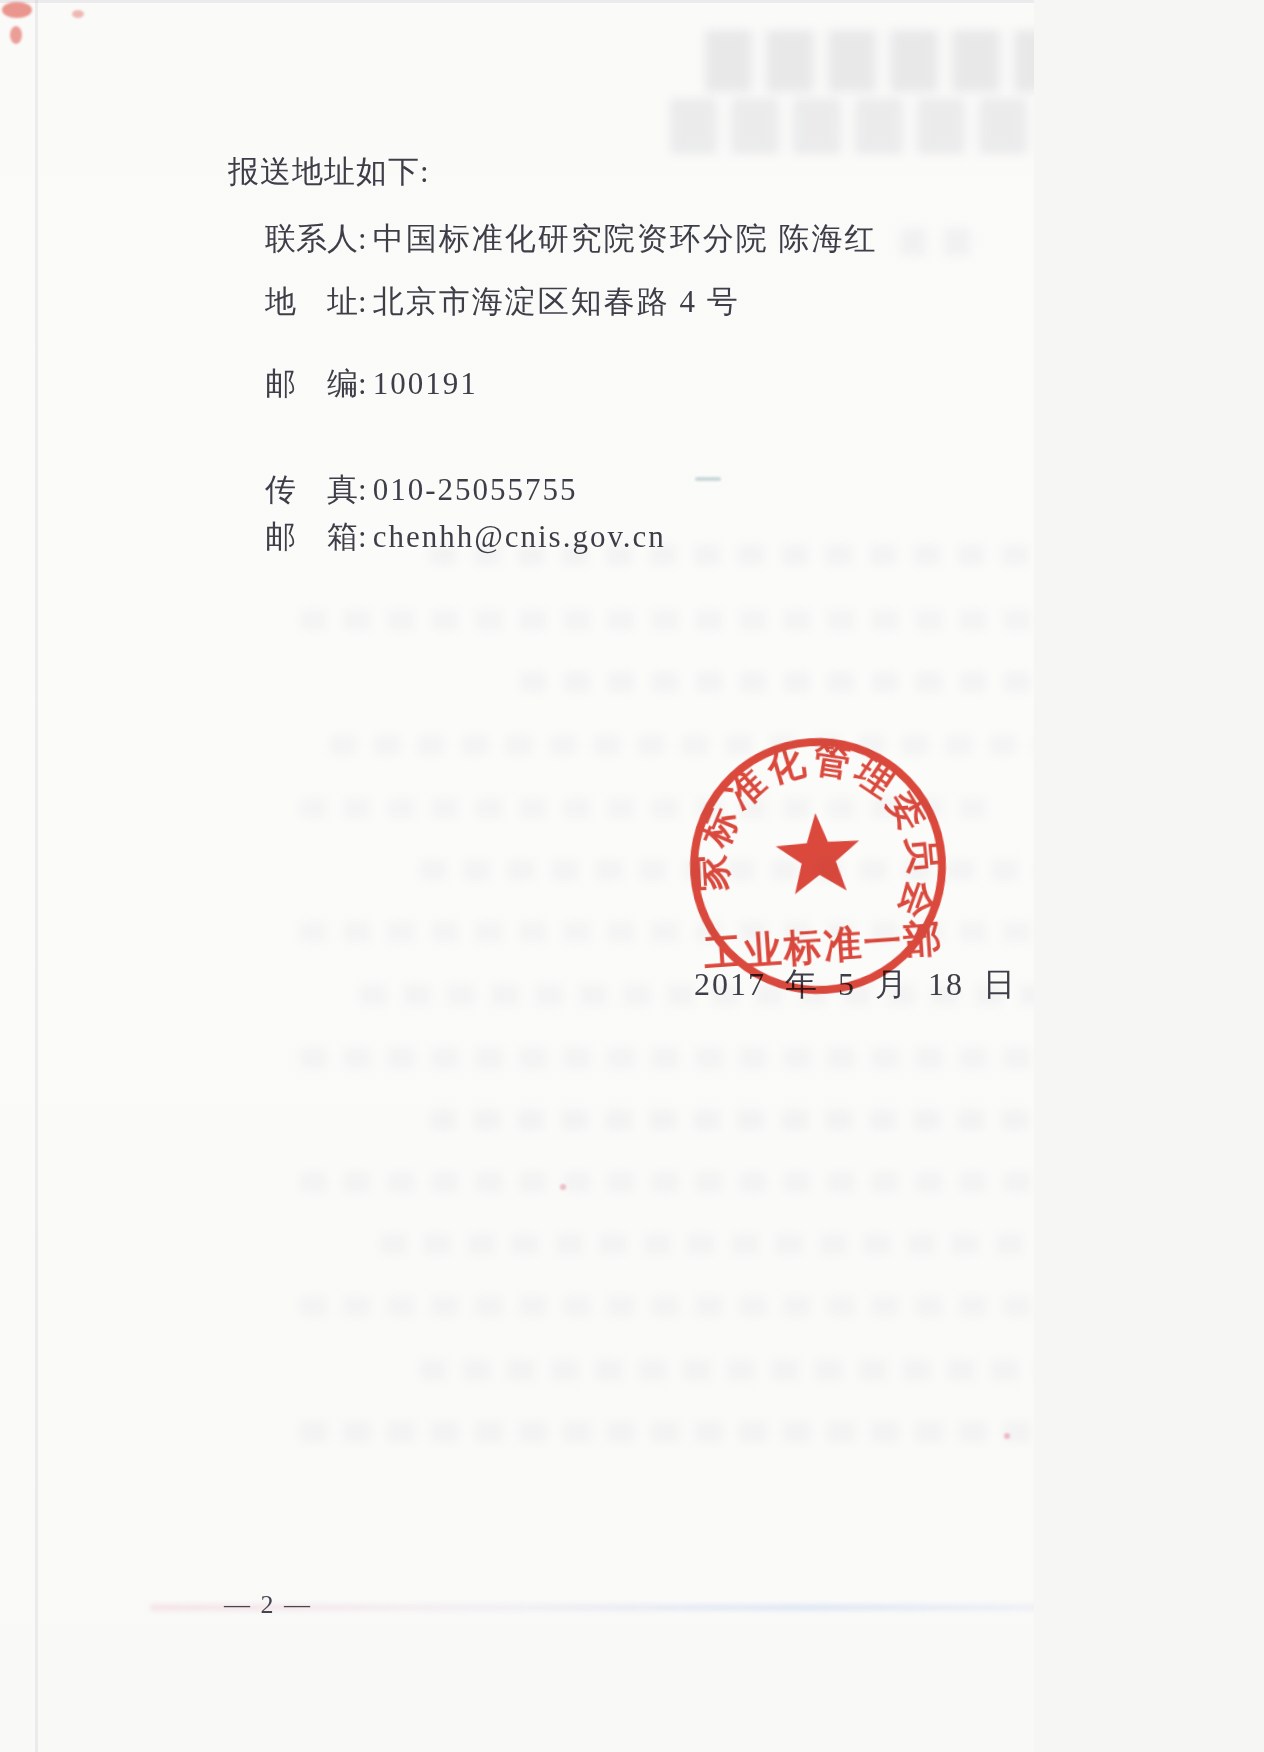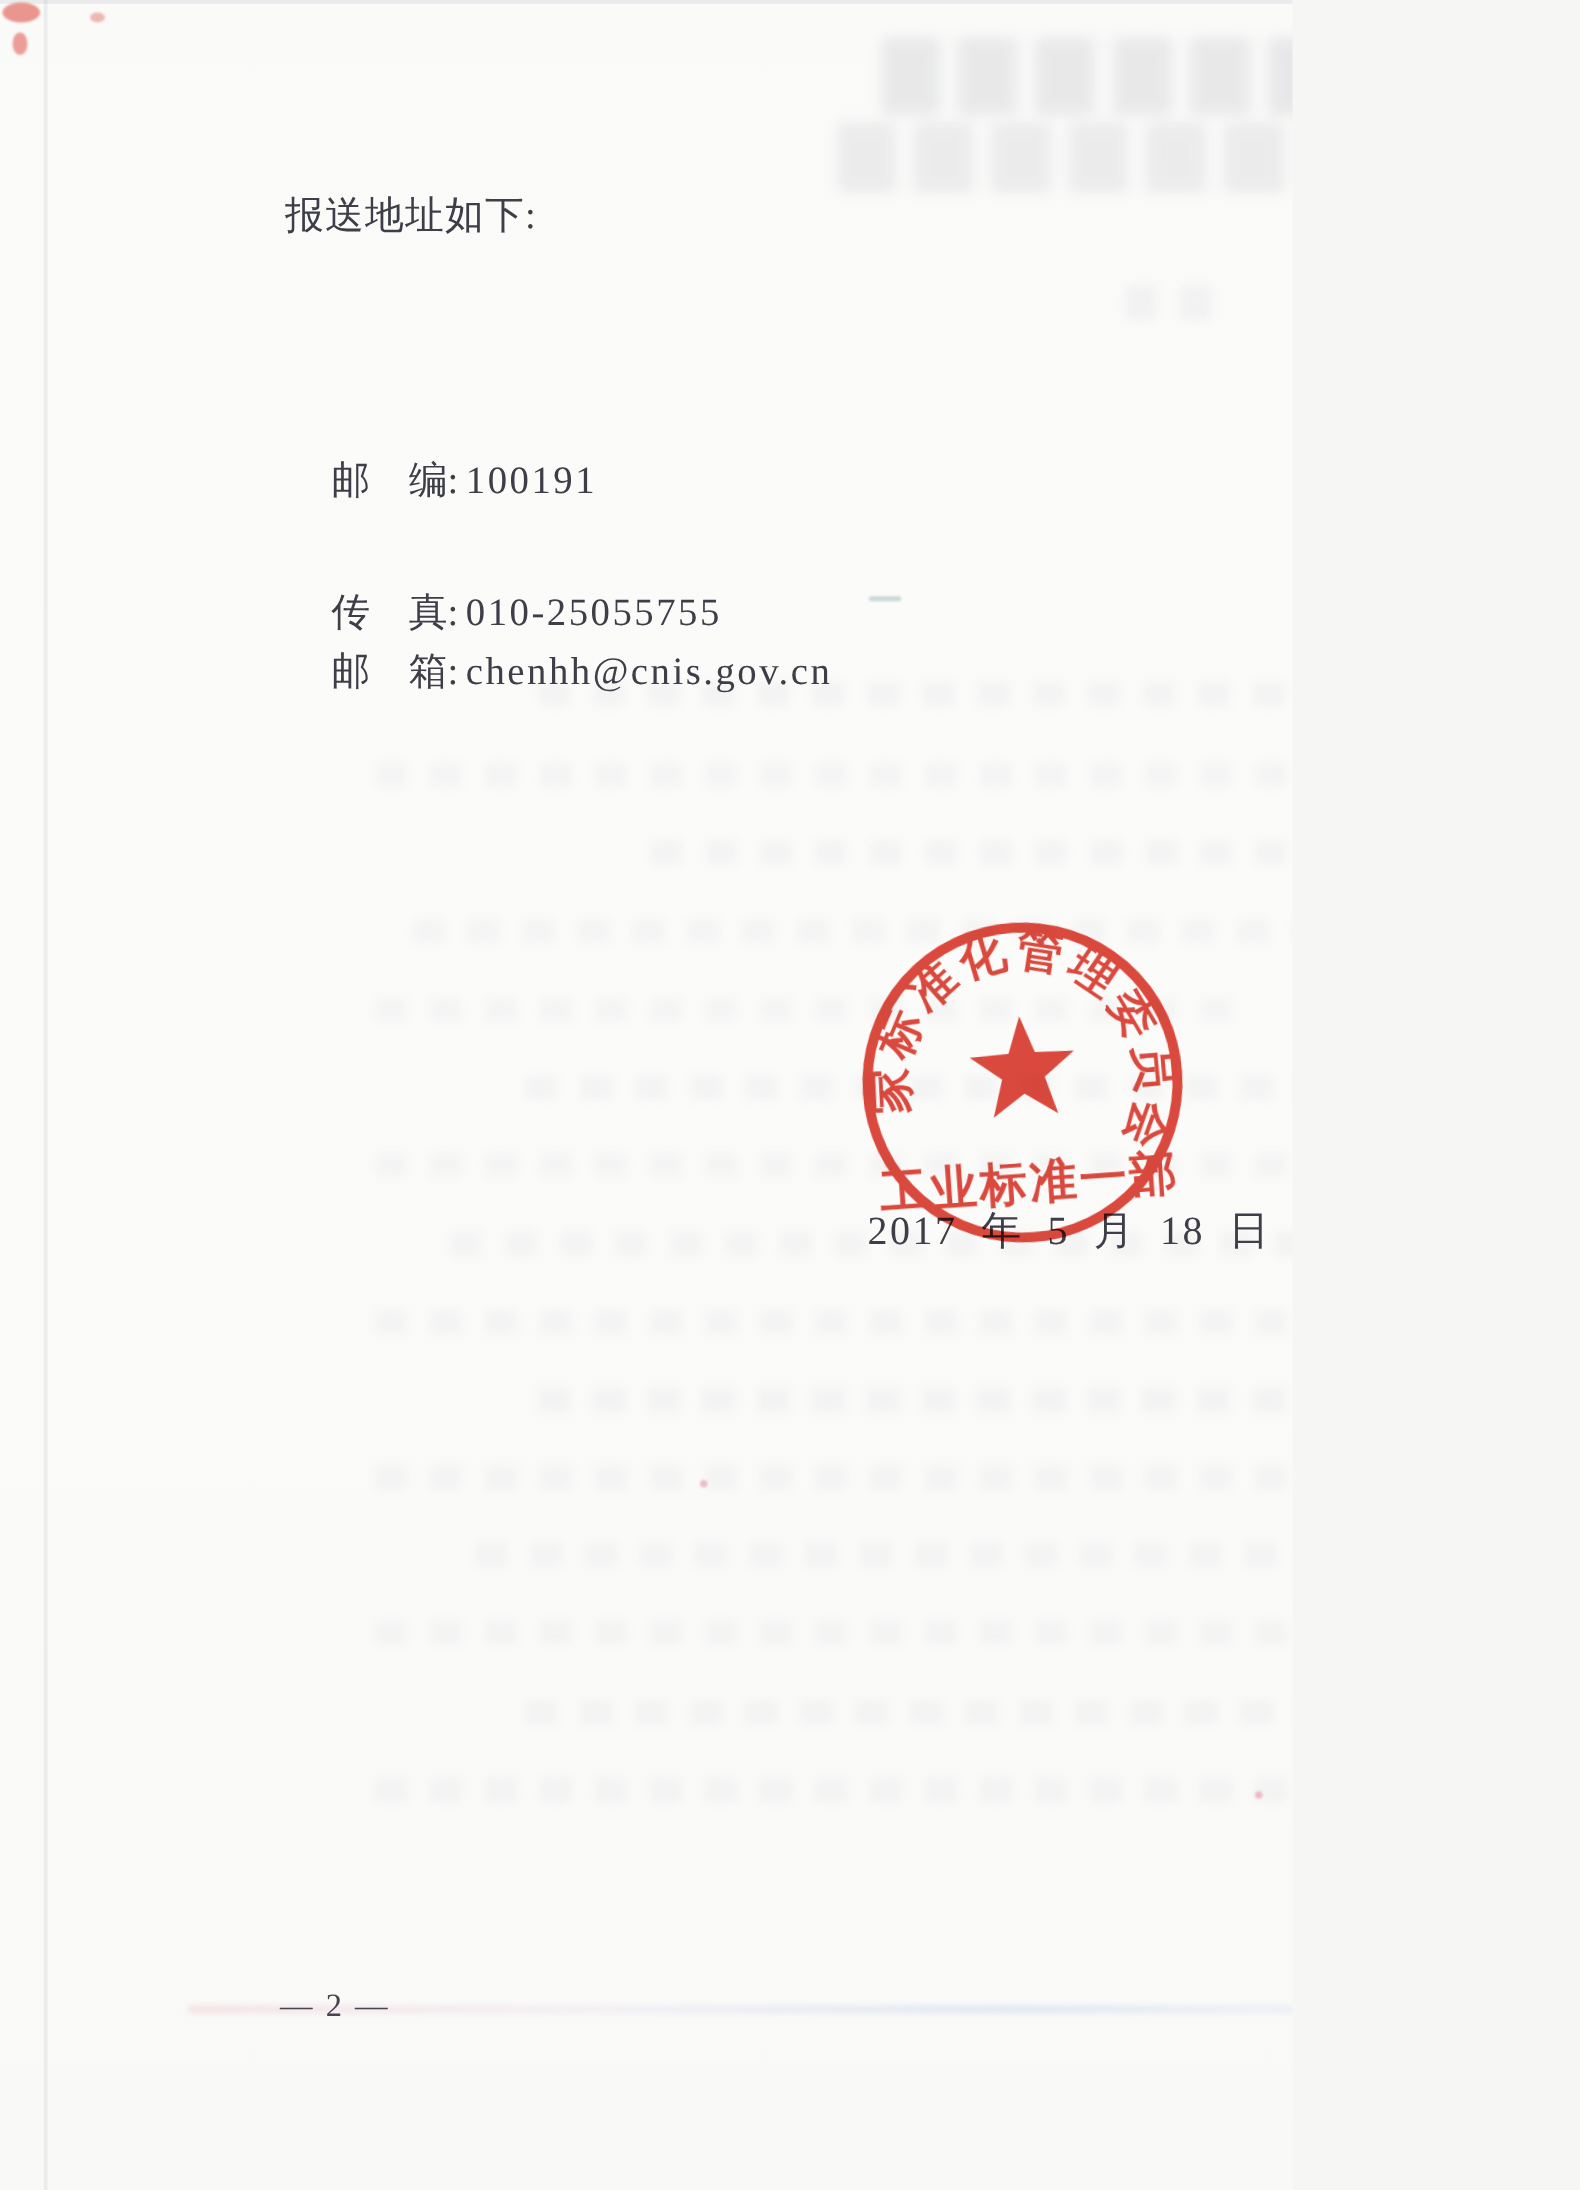--- a/index.html
+++ b/index.html
@@ -76,20 +76,26 @@
   <div class="ghost" style="left:300px;top:1296px;width:770px;height:20px;opacity:.10;"></div>
   <div class="ghost" style="left:420px;top:1360px;width:660px;height:20px;opacity:.11;"></div>
   <div class="ghost" style="left:300px;top:1422px;width:760px;height:20px;opacity:.11;"></div>
   <div class="ghost" style="left:1140px;top:700px;width:80px;height:24px;opacity:.12;"></div>
   <div class="ghost" style="left:1148px;top:940px;width:70px;height:24px;opacity:.12;"></div>
   <div class="ghost" style="left:1142px;top:1185px;width:80px;height:24px;opacity:.12;"></div>
   <div class="ghost" style="left:1140px;top:1430px;width:80px;height:24px;opacity:.12;"></div>
 
   <div class="txt intro">报送地址如下:</div>
 
+  <div class="row" style="top:218px;">
+    <span class="lbl">联系人:</span><span class="val">中国标准化研究院资环分院 陈海红</span>
+  </div>
+  <div class="row" style="top:281px;">
+    <span class="lbl">地　址:</span><span class="val">北京市海淀区知春路 4 号</span>
+  </div>
   <div class="row" style="top:363px;">
     <span class="lbl">邮　编:</span><span class="val">100191</span>
   </div>
   <div class="row" style="top:469px;">
     <span class="lbl">传　真:</span><span class="val">010-25055755</span>
   </div>
   <div class="row" style="top:516px;">
     <span class="lbl">邮　箱:</span><span class="val">chenhh@cnis.gov.cn</span>
   </div>
 

